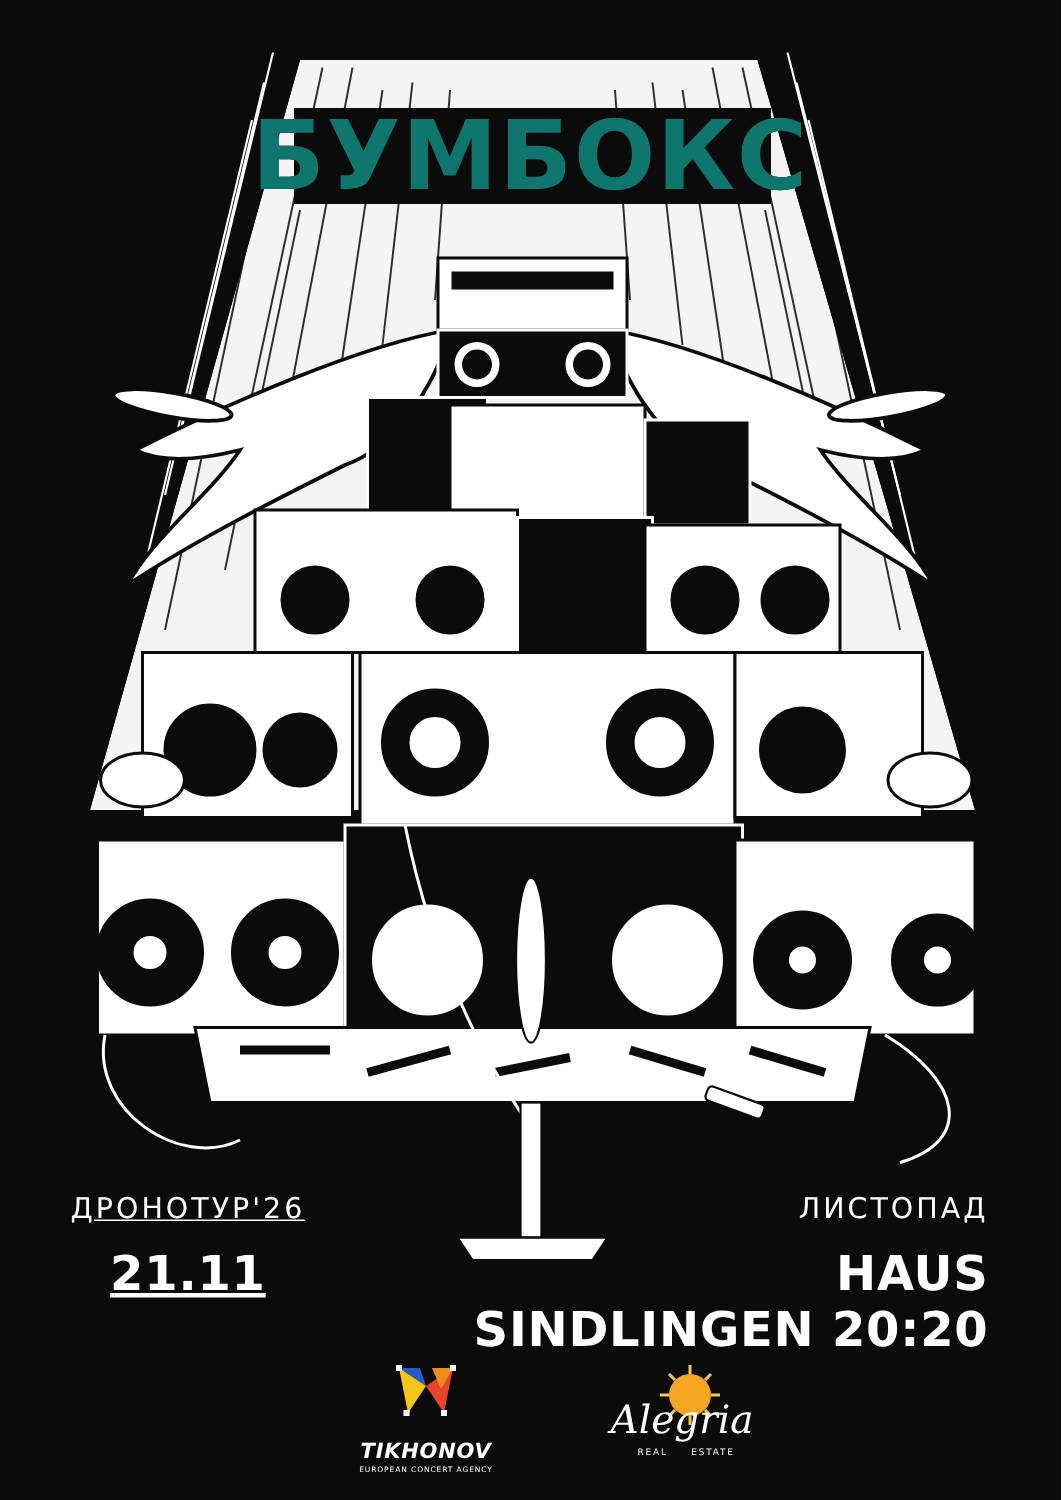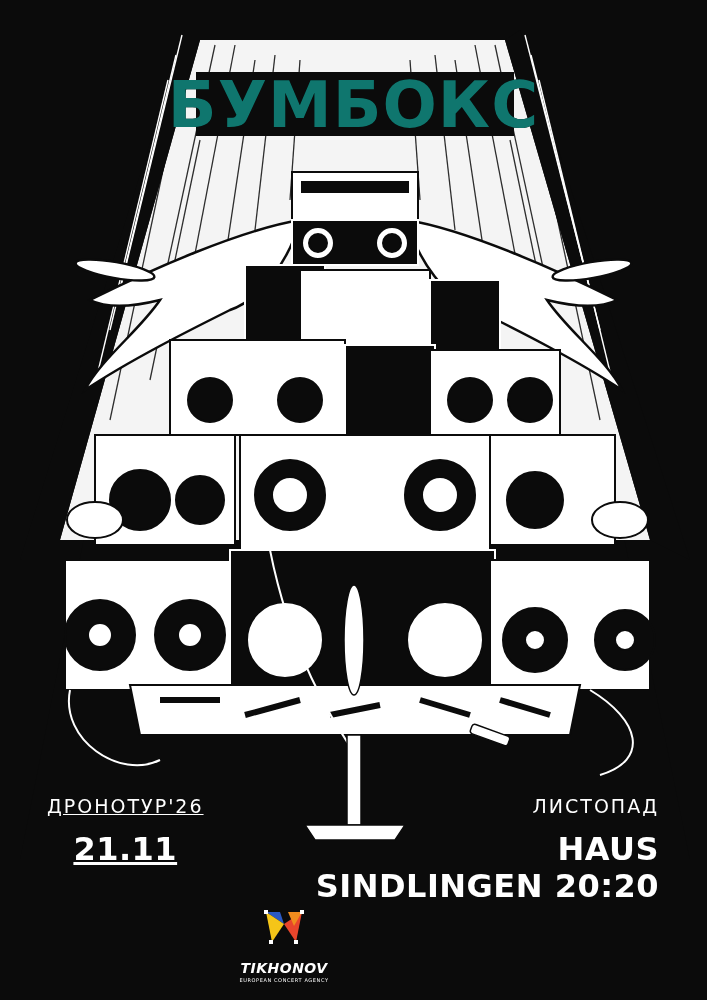--- a/index.html
+++ b/index.html
@@ -172,15 +172,36 @@
         <polygon points="24,2 38,2 30,16" fill="#f08c1e"></polygon>
         <rect x="0" y="0" width="4" height="4" fill="#fff"></rect>
         <rect x="36" y="0" width="4" height="4" fill="#fff"></rect>
         <rect x="5" y="30" width="4" height="4" fill="#fff"></rect>
         <rect x="30" y="30" width="4" height="4" fill="#fff"></rect>
       </svg>
       <div class="tik-name">TIKHONOV</div>
       <div class="tik-tag">EUROPEAN CONCERT AGENCY</div>
     </div>
 
+    <div class="logo-ale">
+      <svg width="50" height="40" viewBox="0 0 50 40" style="position:absolute;left:40px;top:0;">
+        <circle cx="25" cy="20" r="14" fill="#f5a623"></circle>
+        <g stroke="#f7c948" stroke-width="2">
+          <line x1="25" y1="0" x2="25" y2="6"></line>
+            <line x1="25" y1="34" x2="25" y2="40"></line>
+          <line x1="5" y1="20" x2="11" y2="20"></line>
+            <line x1="39" y1="20" x2="45" y2="20"></line>
+          <line x1="11" y1="6" x2="15" y2="10"></line>
+            <line x1="35" y1="30" x2="39" y2="34"></line>
+          <line x1="39" y1="6" x2="35" y2="10"></line>
+            <line x1="11" y1="34" x2="15" y2="30"></line>
+        </g>
+      </svg>
+      <div class="ale-name">Alegria</div>
+      <div class="ale-tag">
+        <span>REAL</span>
+        &nbsp;&nbsp;&nbsp;
+        <span>ESTATE</span>
+      </div>
+    </div>
   </div>
 
 </div>
 
 </body></html>

